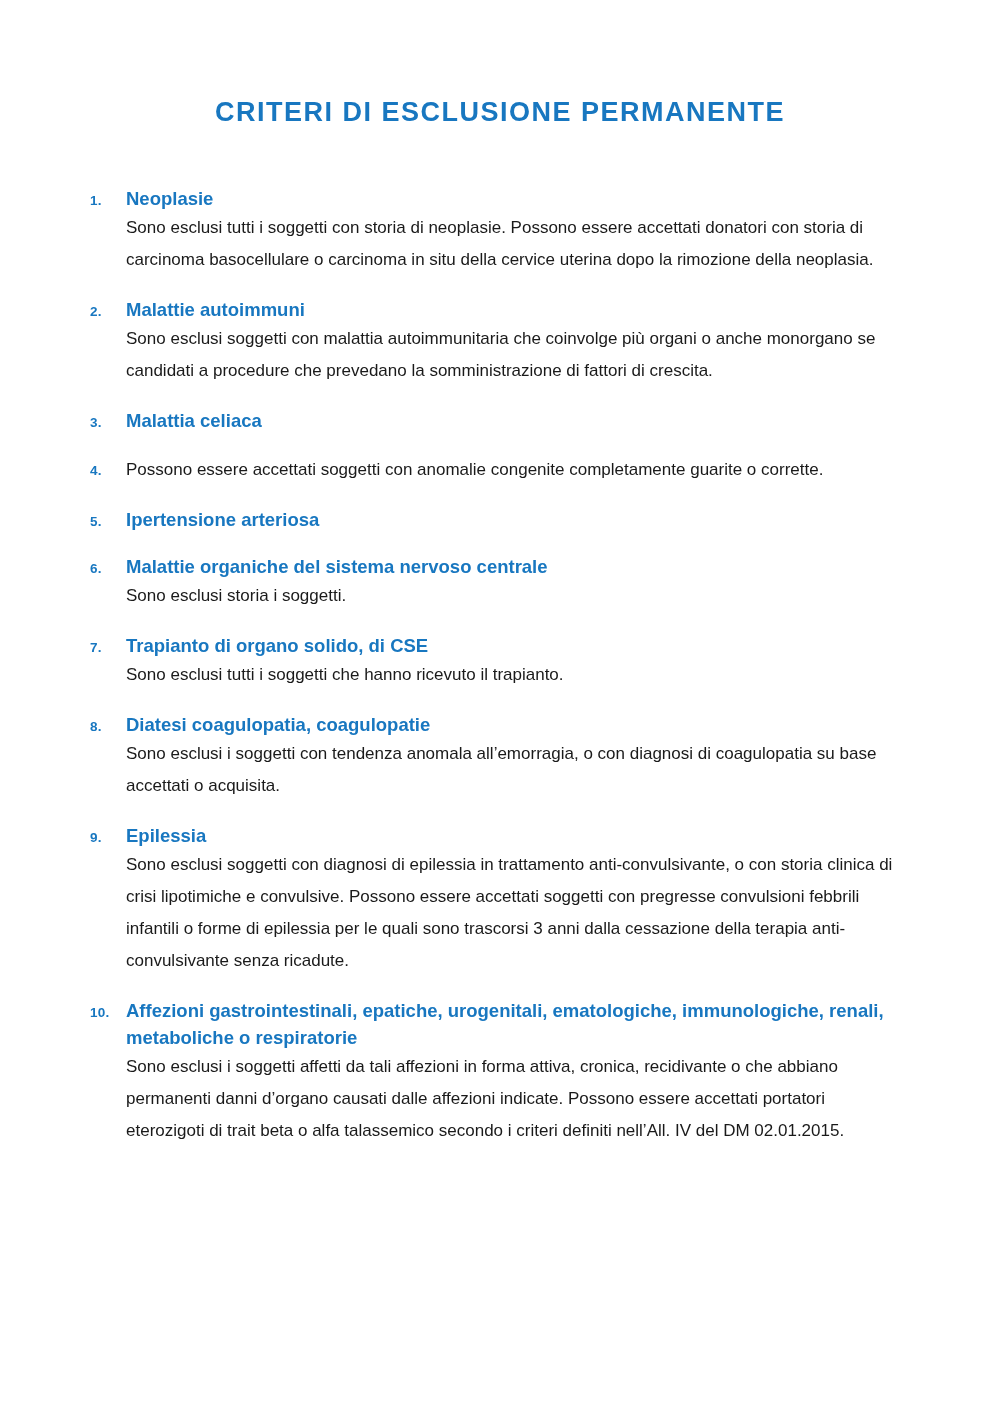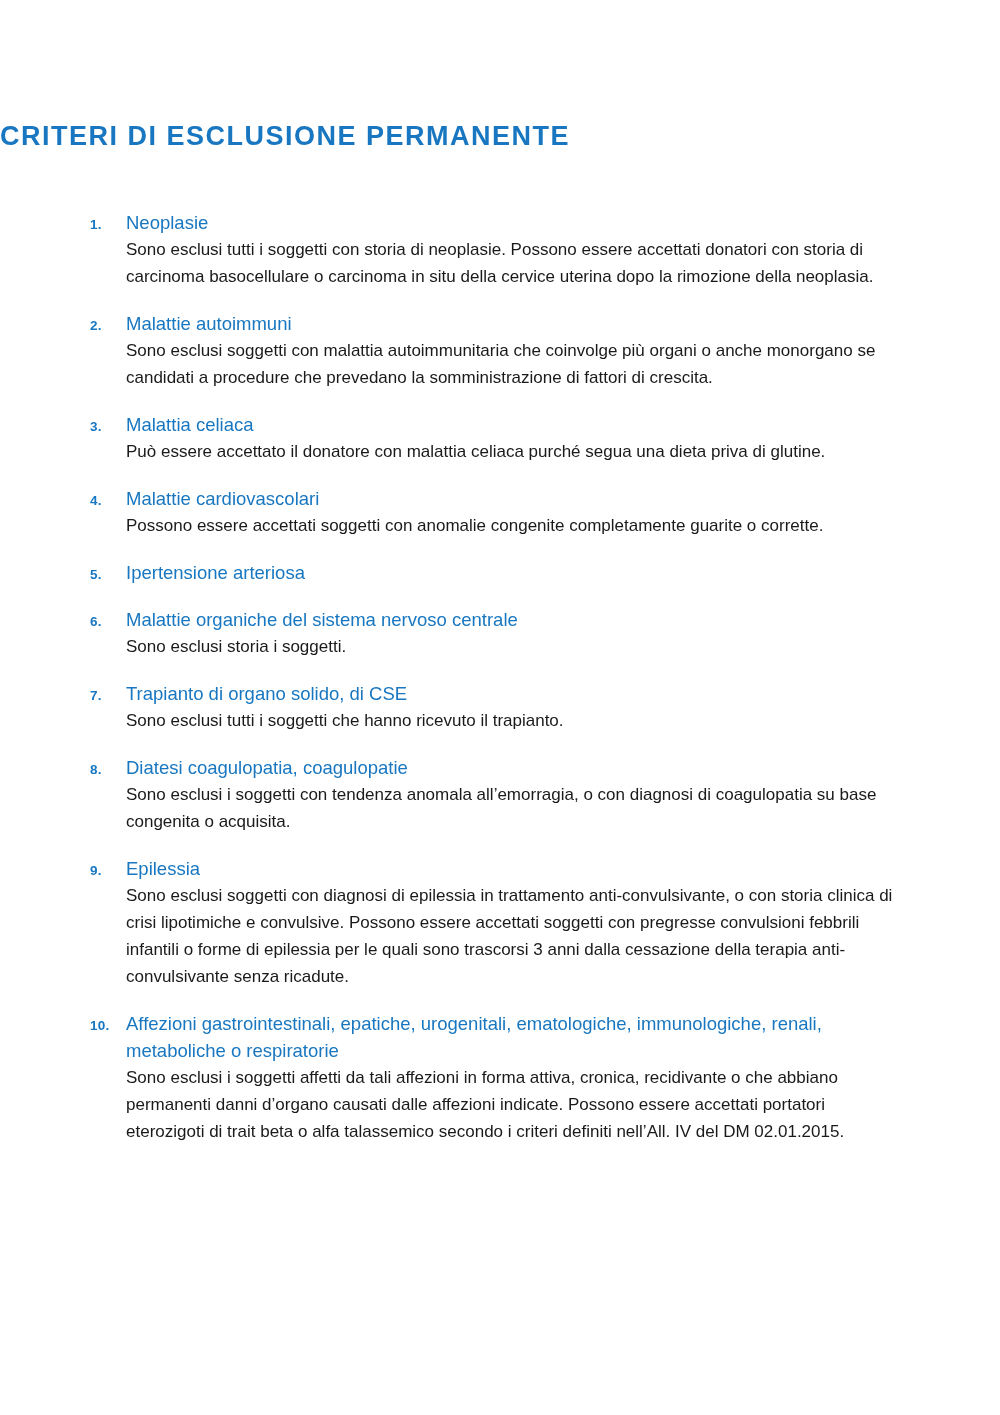--- a/index.html
+++ b/index.html
@@ -12,22 +12,22 @@
     width: 1000px;
     height: 1415px;
     margin: 0 auto;
     background: #ffffff;
     font-family: "Liberation Sans", sans-serif;
     box-sizing: border-box;
     overflow: hidden;
   }
   .doc-title {
     margin: 0;
-    padding-top: 120px;
-    text-align: left;
+    padding-top: 96px;
+    text-align: center;
     color: var(--accent, #1877c0);
     font-size: 27px;
     line-height: 32px;
     font-weight: bold;
     letter-spacing: 1.5px;
   }
   .list {
     list-style: none;
     margin: 57px 95px 0 90px;
     padding: 0;
@@ -46,28 +46,28 @@
     letter-spacing: 0.3px;
   }
   .content {
     flex: 1 1 auto;
     max-width: 775px;
   }
   .heading {
     margin: 0;
     color: var(--accent, #1877c0);
     font-size: 18.5px;
-    font-weight: normal;
+    font-weight: bold;
     line-height: 27px;
   }
   .para {
     margin: 0;
     color: var(--body-text, #1a1a1a);
     font-size: 17px;
-    line-height: 27px;
+    line-height: 32px;
   }
 </style>
 </head>
 <body>
 
 <div class="page">
   <h1 class="doc-title">CRITERI DI ESCLUSIONE PERMANENTE</h1>
 
   <ol class="list" id="exclusion-list">
   <li class="item">
@@ -83,28 +83,26 @@
     <div class="content">
       <h2 class="heading">Malattie autoimmuni</h2>
       <p class="para">Sono esclusi soggetti con malattia autoimmunitaria che coinvolge più organi o anche monorgano se candidati a procedure che prevedano la somministrazione di fattori di crescita.</p>
     </div>
   </li>
 
   <li class="item">
     <span class="num">3.</span>
     <div class="content">
       <h2 class="heading">Malattia celiaca</h2>
-      <p class="para">Può essere accettato il donatore con malattia celiaca purché segua una dieta priva di glutine.</p>
     </div>
   </li>
 
   <li class="item">
     <span class="num">4.</span>
     <div class="content">
-      <h2 class="heading">Malattie cardiovascolari</h2>
       <p class="para">Possono essere accettati soggetti con anomalie congenite completamente guarite o corrette.</p>
     </div>
   </li>
 
   <li class="item">
     <span class="num">5.</span>
     <div class="content">
       <h2 class="heading">Ipertensione arteriosa</h2>
     </div>
   </li>
@@ -122,21 +120,21 @@
     <div class="content">
       <h2 class="heading">Trapianto di organo solido, di CSE</h2>
       <p class="para">Sono esclusi tutti i soggetti che hanno ricevuto il trapianto.</p>
     </div>
   </li>
 
   <li class="item">
     <span class="num">8.</span>
     <div class="content">
       <h2 class="heading">Diatesi coagulopatia, coagulopatie</h2>
-      <p class="para">Sono esclusi i soggetti con tendenza anomala all’emorragia, o con diagnosi di coagulopatia su base congenita o acquisita.</p>
+      <p class="para">Sono esclusi i soggetti con tendenza anomala all’emorragia, o con diagnosi di coagulopatia su base accettati o acquisita.</p>
     </div>
   </li>
 
   <li class="item">
     <span class="num">9.</span>
     <div class="content">
       <h2 class="heading">Epilessia</h2>
       <p class="para">Sono esclusi soggetti con diagnosi di epilessia in trattamento anti-convulsivante, o con storia clinica di crisi lipotimiche e convulsive. Possono essere accettati soggetti con pregresse convulsioni febbrili infantili o forme di epilessia per le quali sono trascorsi 3 anni dalla cessazione della terapia anti-convulsivante senza ricadute.</p>
     </div>
   </li>

